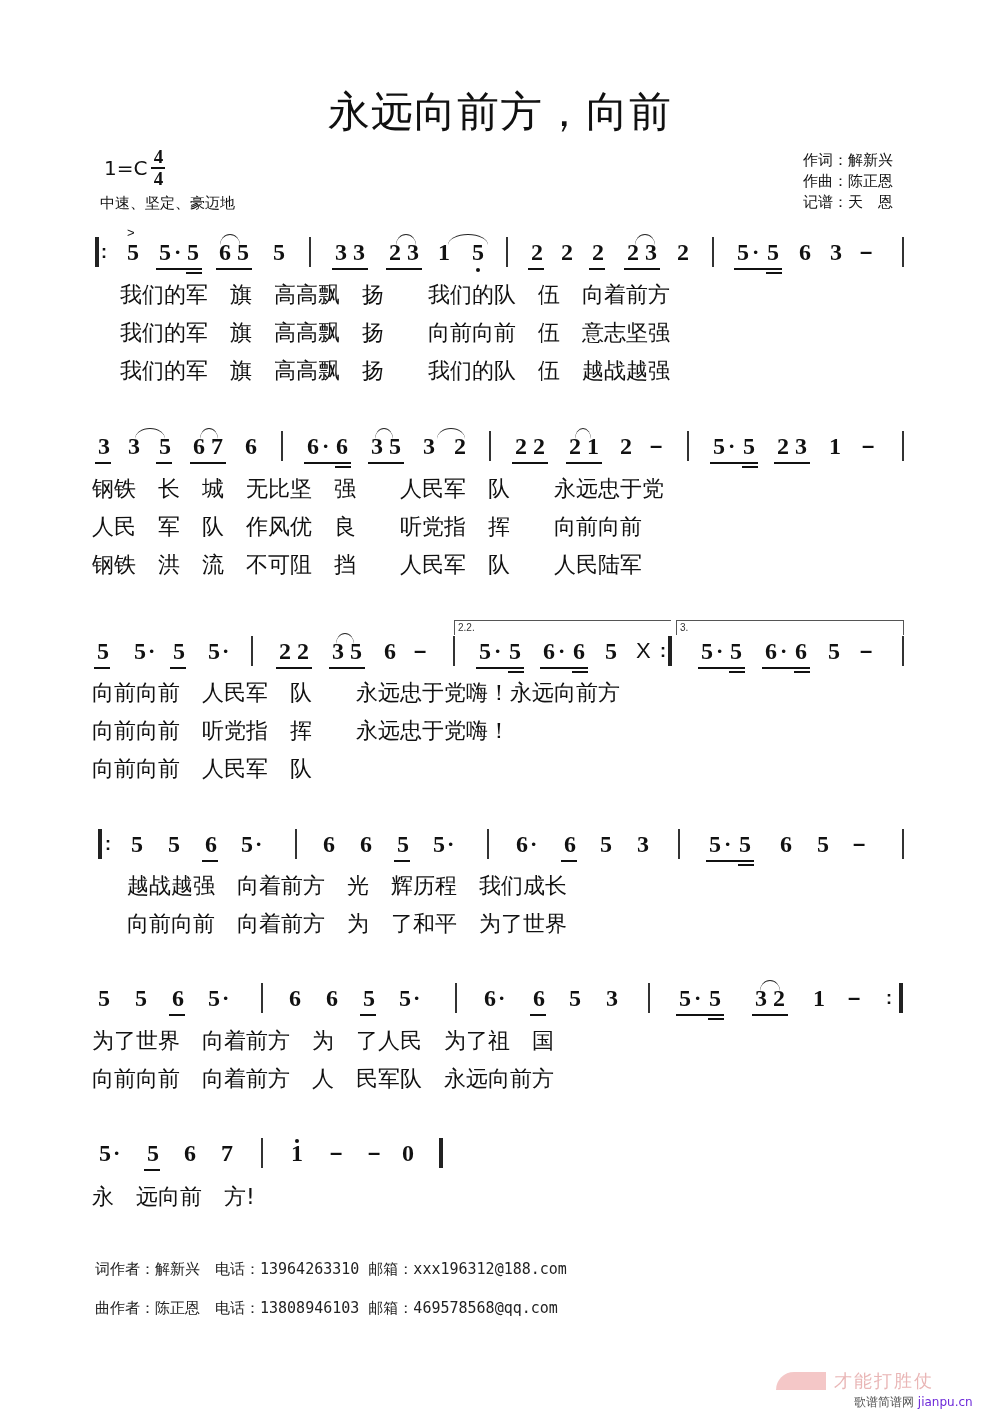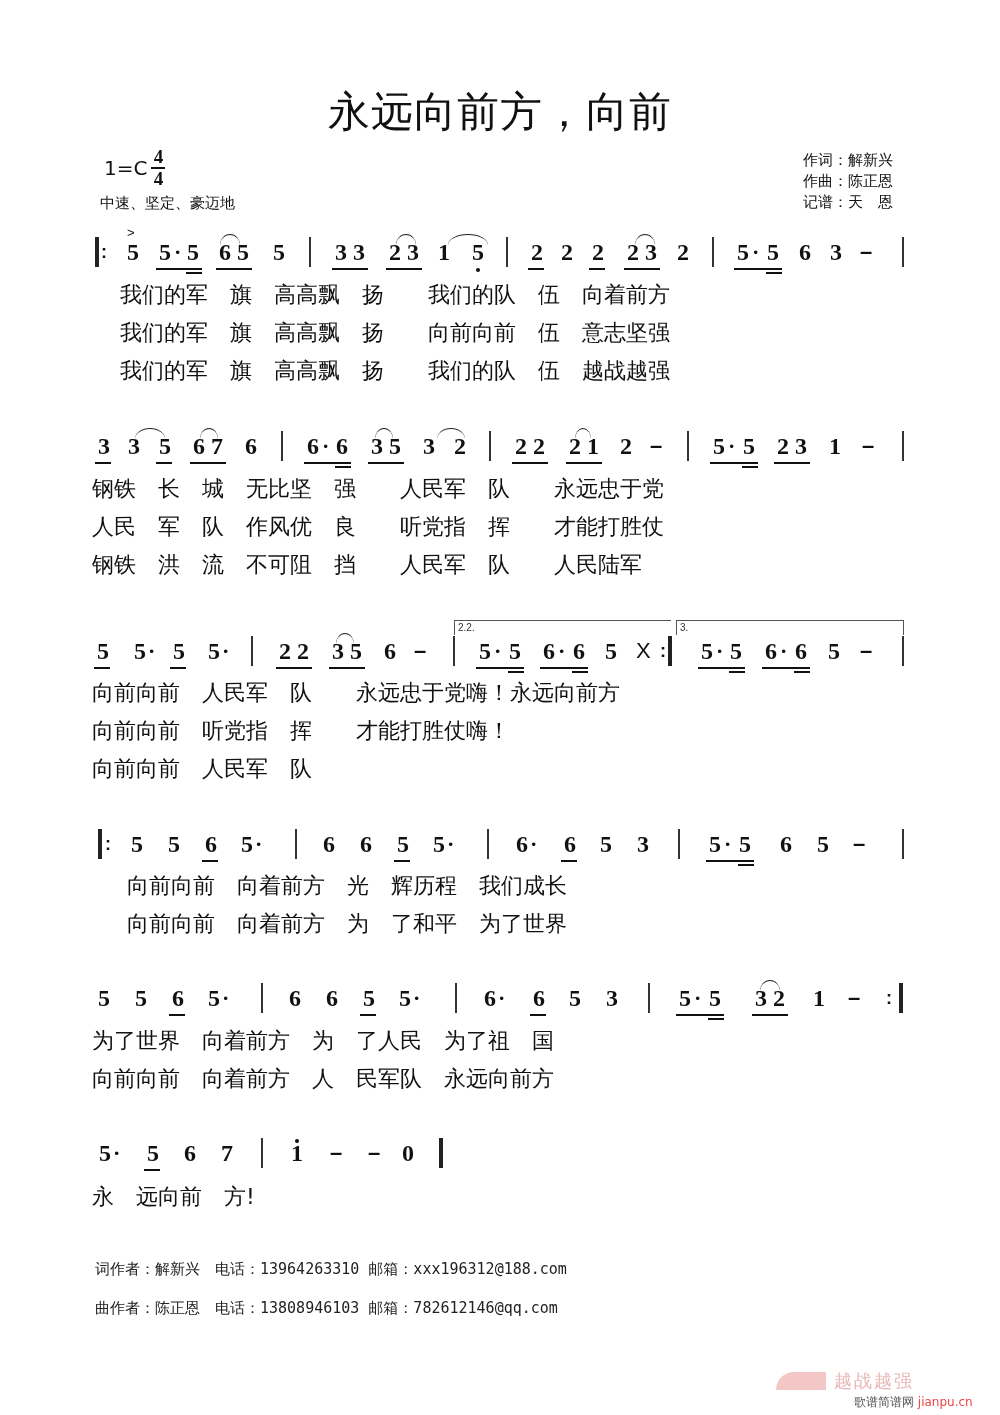--- a/index.html
+++ b/index.html
@@ -28,21 +28,21 @@
   .accent { position:absolute; font-size:13px; font-family:"Liberation Sans", sans-serif; }
   .lowdot { position:absolute; width:4px; height:4px; border-radius:2px; background:#111; }
   .highdot { position:absolute; width:4px; height:4px; border-radius:2px; background:#111; }
 
   .ly { position:absolute; font-size:22px; line-height:26px; white-space:pre; color:#111; letter-spacing:0px; }
   .footer { left:95px; font-family:"DejaVu Sans Mono", monospace; font-size:15px; color:#222; white-space:pre; }
   .wm { right:0; top:1368px; width:250px; height:47px; }
   .wm .bar1 { position:absolute; left:26px; top:4px; width:50px; height:18px; background:#f4c7c7; border-radius:22px 0 0 0; }
   .wm .bar2 { position:absolute; left:84px; top:4px; width:160px; height:18px; color:#e9b6b6; font-size:18px; line-height:18px; letter-spacing:2px; }
   .wm .site { position:absolute; left:104px; top:26px; font-size:12px; color:#555; }
-  .wm .site b { color:#ef4444; font-weight:normal; }
+  .wm .site b { color:#6d28d9; font-weight:normal; }
 </style>
 </head>
 <body>
 
 <div class="abs title">永远向前方，向前</div>
 <div class="abs key">
   <span>1=C</span>
   <span class="frac">
     <span>4</span>
     <span class="bar"></span>
@@ -151,21 +151,21 @@
   <div class="ul" style="left:710px;width:48px;top:31px;"></div>
   <div class="ul" style="left:742px;width:16px;top:35px;"></div>
   <div class="n" style="left:774px;">2</div>
   <div class="n" style="left:792px;">3</div>
   <div class="ul" style="left:774px;width:36px;top:31px;"></div>
   <div class="n" style="left:826px;">1</div>
   <div class="dash" style="left:862px;">–</div>
   <div class="bl" style="left:902px;"></div>
 </div>
 <div class="ly" style="left:92px;top:476px;">钢铁　长　城　无比坚　强　　人民军　队　　永远忠于党</div>
-<div class="ly" style="left:92px;top:514px;">人民　军　队　作风优　良　　听党指　挥　　才能打胜仗</div>
+<div class="ly" style="left:92px;top:514px;">人民　军　队　作风优　良　　听党指　挥　　向前向前</div>
 <div class="ly" style="left:92px;top:552px;">钢铁　洪　流　不可阻　挡　　人民军　队　　人民陆军</div>
 
 <div class="volta" style="left:454px;top:620px;width:216px;">
     <span>2.2.</span>
   </div>
 <div class="volta r" style="left:676px;top:620px;width:226px;">
     <span>3.</span>
   </div>
 <div class="staff" style="top:636px;">
   <div class="n" style="left:94px;">5</div>
@@ -209,21 +209,21 @@
   <div class="n" style="left:762px;">6</div>
   <div class="dot" style="left:780px;">·</div>
   <div class="n" style="left:792px;">6</div>
   <div class="ul" style="left:762px;width:48px;top:31px;"></div>
   <div class="ul" style="left:794px;width:16px;top:35px;"></div>
   <div class="n" style="left:825px;">5</div>
   <div class="dash" style="left:860px;">–</div>
   <div class="bl" style="left:902px;"></div>
 </div>
 <div class="ly" style="left:92px;top:680px;">向前向前　人民军　队　　永远忠于党嗨！永远向前方</div>
-<div class="ly" style="left:92px;top:718px;">向前向前　听党指　挥　　才能打胜仗嗨！</div>
+<div class="ly" style="left:92px;top:718px;">向前向前　听党指　挥　　永远忠于党嗨！</div>
 <div class="ly" style="left:92px;top:756px;">向前向前　人民军　队</div>
 
 <div class="staff" style="top:829px;">
   <div class="bl thick" style="left:98px;"></div>
   <div class="rep" style="left:105px;font-size:18px;">:</div>
   <div class="n" style="left:128px;">5</div>
   <div class="n" style="left:165px;">5</div>
   <div class="n" style="left:202px;">6</div>
   <div class="ul" style="left:202px;width:16px;top:31px;"></div>
   <div class="n" style="left:238px;">5</div>
@@ -246,21 +246,21 @@
   <div class="n" style="left:706px;">5</div>
   <div class="dot" style="left:724px;">·</div>
   <div class="n" style="left:736px;">5</div>
   <div class="ul" style="left:706px;width:48px;top:31px;"></div>
   <div class="ul" style="left:738px;width:16px;top:35px;"></div>
   <div class="n" style="left:777px;">6</div>
   <div class="n" style="left:814px;">5</div>
   <div class="dash" style="left:853px;">–</div>
   <div class="bl" style="left:902px;"></div>
 </div>
-<div class="ly" style="left:127px;top:873px;">向前向前　向着前方　光　辉历程　我们成长</div>
+<div class="ly" style="left:127px;top:873px;">越战越强　向着前方　光　辉历程　我们成长</div>
 <div class="ly" style="left:127px;top:911px;">向前向前　向着前方　为　了和平　为了世界</div>
 
 <div class="staff" style="top:983px;">
   <div class="n" style="left:95px;">5</div>
   <div class="n" style="left:132px;">5</div>
   <div class="n" style="left:169px;">6</div>
   <div class="ul" style="left:169px;width:16px;top:31px;"></div>
   <div class="n" style="left:205px;">5</div>
   <div class="dot" style="left:222px;">·</div>
   <div class="bl" style="left:261px;"></div>
@@ -306,19 +306,19 @@
   <div class="highdot" style="left:295px;top:1px;"></div>
   <div class="n" style="left:288px;">1</div>
   <div class="dash" style="left:330px;">–</div>
   <div class="dash" style="left:368px;">–</div>
   <div class="n" style="left:399px;">0</div>
   <div class="bl thick" style="left:439px;"></div>
 </div>
 <div class="ly" style="left:92px;top:1184px;">永　远向前　方!</div>
 
 <div class="abs footer" style="top:1260px;">词作者：解新兴　电话：13964263310 邮箱：xxx196312@188.com</div>
-<div class="abs footer" style="top:1299px;">曲作者：陈正恩　电话：13808946103 邮箱：782612146@qq.com</div>
+<div class="abs footer" style="top:1299px;">曲作者：陈正恩　电话：13808946103 邮箱：469578568@qq.com</div>
 
 <div class="abs wm">
   <div class="bar1"></div>
-  <div class="bar2">越战越强</div>
+  <div class="bar2">才能打胜仗</div>
   <div class="site"><span>歌谱简谱网</span> <b>jianpu.cn</b></div>
 </div>
 
 </body></html>

